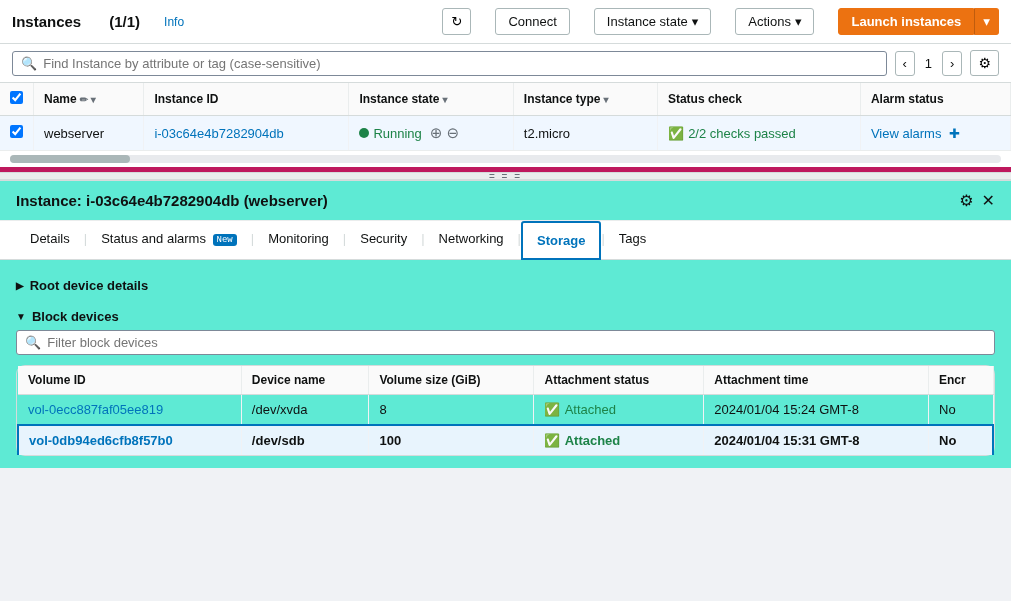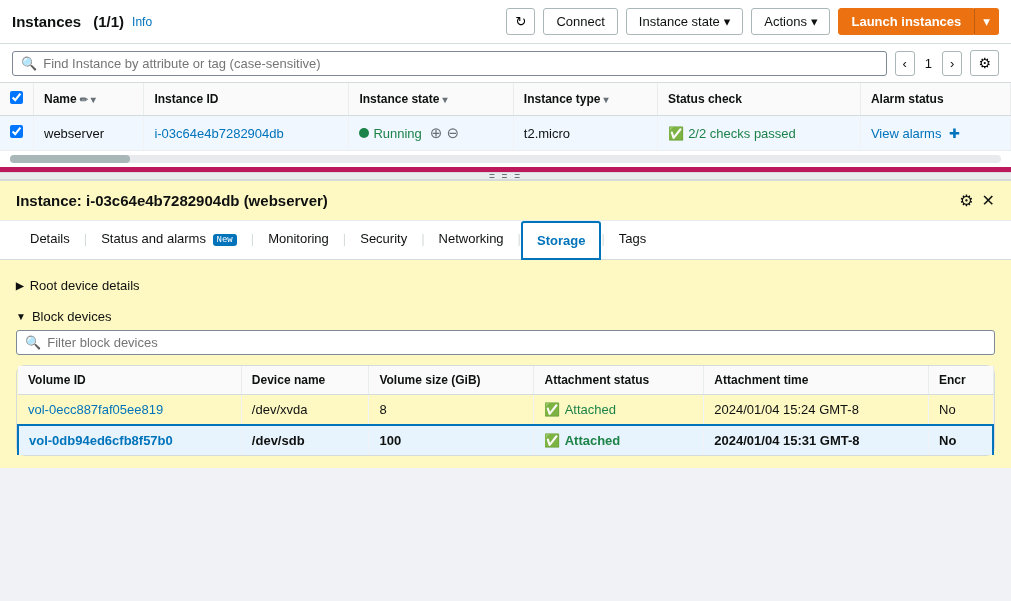--- a/index.html
+++ b/index.html
@@ -6,21 +6,21 @@
     body { font-family: -apple-system, BlinkMacSystemFont, 'Segoe UI', Arial, sans-serif; font-size: 13px; background: #f0f2f5; color: #0f1111; }
 
     
     .top-bar {
       background: #fff;
       border-bottom: 1px solid #d5dbdb;
       padding: 0 12px;
       height: 44px;
       display: flex;
       align-items: center;
-      gap: 8px;
+      gap: 24px;
     }
     .top-bar-title {
       font-size: 15px;
       font-weight: 700;
       margin-right: 4px;
     }
     .info-link { color: #0073bb; font-size: 12px; text-decoration: none; }
     .spacer { flex: 1; }
     .btn {
       border: 1px solid #aab7b8;
@@ -137,21 +137,21 @@
       align-items: center;
       justify-content: center;
       cursor: row-resize;
       border-top: 1px solid #d5dbdb;
       border-bottom: 1px solid #d5dbdb;
     }
     .resize-dots { color: #687078; font-size: 10px; letter-spacing: 2px; }
 
     
     .detail-panel {
-      background: #fef9c3;
+      background: #5eead4;
       border-top: 1px solid #d5dbdb;
     }
     .detail-header {
       padding: 10px 16px;
       display: flex;
       align-items: center;
       border-bottom: 1px solid #eaeded;
     }
     .detail-title { font-size: 15px; font-weight: 600; flex: 1; }
     .detail-icons { display: flex; gap: 8px; }
@@ -197,21 +197,21 @@
     .expand-section {
       display: flex;
       align-items: center;
       gap: 6px;
       cursor: pointer;
       padding: 6px 0;
       font-weight: 600;
       font-size: 13px;
     }
     .expand-icon { font-size: 10px; color: #0f1111; }
-    .section-title { font-weight: 400; font-size: 13px; }
+    .section-title { font-weight: 700; font-size: 13px; }
 
     
     .block-devices-section { margin-top: 4px; }
     .block-search-wrap {
       display: flex;
       align-items: center;
       border: 1px solid #7d8998;
       border-radius: 3px;
       padding: 4px 8px;
       margin-bottom: 10px;

